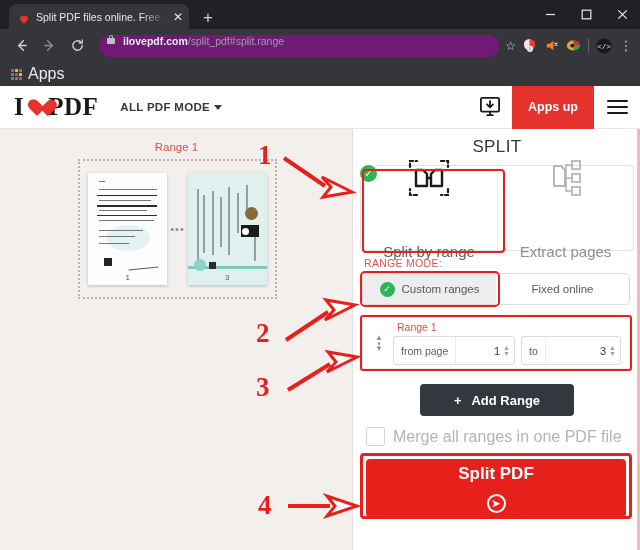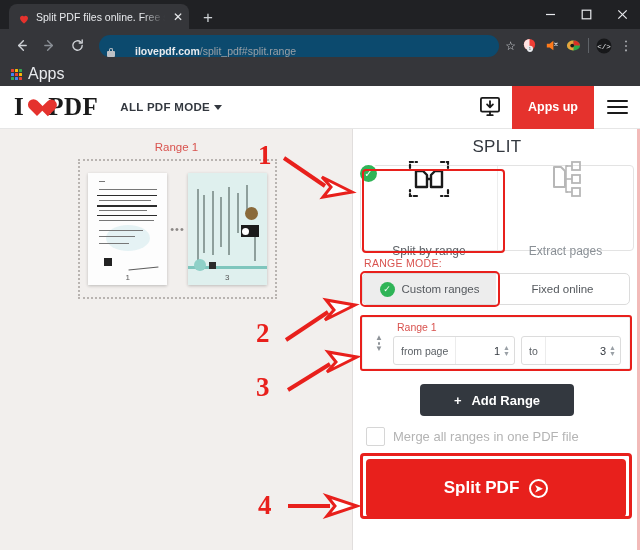--- a/index.html
+++ b/index.html
@@ -41,22 +41,22 @@
   .wc-close { font-size: 14px; }
 
   .navbar {
     position: absolute; top: 29px; left: 0; width: 640px; height: 33px;
     background: #35363a; display: flex; align-items: center;
   }
   .navbtn { width: 28px; height: 28px; display: flex; align-items: center; justify-content: center;
             color: #cfd2d6; font-size: 14px; }
   .navbtn:first-child { margin-left: 7px; }
   .omnibox {
-    flex: 1 1 auto; height: 22px; margin: 0 6px 0 8px; background: #0c4a6e;
-    border-radius: 11px; display: flex; align-items: flex-end; padding: 0 8px; gap: 20px;
+    flex: 1 1 auto; height: 22px; margin: 0 6px 0 8px; background: #701a75;
+    border-radius: 11px; display: flex; align-items: flex-start; padding: 0 8px; gap: 8px;
   }
   .lock { width: 8px; height: 9px; position: relative; flex: 0 0 8px; }
   .lock .body { position: absolute; bottom: 0; left: 0; width: 8px; height: 6px; background: #bdc1c6; border-radius: 1px; }
   .lock .shackle { position: absolute; top: 0; left: 2px; width: 4px; height: 4px;
                    border: 1.2px solid #bdc1c6; border-bottom: none; border-radius: 2px 2px 0 0; }
   .url { font-size: 10.5px; color: #9aa0a6; white-space: nowrap; }
   .url b { color: #e8eaed; font-weight: 700; }
   .star { color: #cfd2d6; font-size: 12px; margin-right: 6px; }
   .exts { display: flex; align-items: center; gap: 7px; padding-right: 6px; }
   .ext { width: 15px; height: 15px; position: relative; }
@@ -136,21 +136,21 @@
   .d2 .blkw { position: absolute; right: 18px; top: 55px; width: 7px; height: 7px; background: #fff; border-radius: 50%; }
   .d2 .bar { position: absolute; left: 0; bottom: 16px; width: 100%; height: 3px; background: #7fc6bd; }
   .d2 .emb { position: absolute; left: 6px; bottom: 14px; width: 12px; height: 12px; border-radius: 50%; background: #8fd0c7; }
   .d2 .sq { position: absolute; left: 21px; bottom: 16px; width: 7px; height: 7px; background: #2b2b2b; }
 
   
   .split-title { position: absolute; top: 8px; left: 0; width: 286px; text-align: center; font-size: 17px; color: #33383f; letter-spacing: .4px; }
   .mode-row { position: absolute; top: 36px; left: 6px; width: 274px; height: 86px; display: flex; border: 1px solid #e3e3e3; border-radius: 4px; background: #fff; }
   .mode-card { flex: 1 1 50%; display: flex; flex-direction: column; align-items: center; justify-content: center; gap: 8px; position: relative; }
   .mode-card + .mode-card { border-left: 1px solid #ededed; text-align: center; }
-  .mode-label { font-size: 12px; color: #5c6166; margin-top: 32px; }
+  .mode-label { font-size: 15px; color: #5c6166; margin-top: 32px; }
   .mode-label.dim { color: #8a9096; }
   .sel-ring { position: absolute; left: 8px; top: 40px; width: 143px; height: 84px; border: 2.5px solid #e8201c; border-radius: 4px; pointer-events: none; }
   .check-badge {
     position: absolute; left: -1px; top: -1px; width: 17px; height: 17px; border-radius: 50%;
     background: #2fb457; color: #fff; font-size: 10px; display: flex; align-items: center; justify-content: center;
     box-shadow: 0 0 0 2px #fff;
   }
 
   .range-mode-lbl { position: absolute; top: 128px; left: 10px; font-size: 10.5px; color: #d9534f; letter-spacing: .3px; }
   .toggle-group { position: absolute; top: 144px; left: 8px; width: 268px; height: 32px; display: flex; border: 1px solid #dcdcdc; border-radius: 5px; overflow: hidden; background:#fff; }
@@ -173,27 +173,27 @@
   .fld-to { left: 158px; width: 100px; }
 
   .add-range {
     position: absolute; top: 255px; left: 66px; width: 154px; height: 32px;
     background: #33383f; color: #fff; border-radius: 4px;
     display: flex; align-items: center; justify-content: center; gap: 10px;
     font-size: 13px; font-weight: 700;
   }
   .merge-row { position: absolute; top: 298px; left: 12px; display: flex; align-items: center; gap: 8px; }
   .merge-box { width: 19px; height: 19px; border: 1.5px solid #d6d6d6; border-radius: 2px; background: #fff; }
-  .merge-lbl { font-size: 13px; color: #b4b4b4; }
+  .merge-lbl { font-size: 16px; color: #b4b4b4; }
 
   .split-btn {
     position: absolute; top: 330px; left: 12px; width: 260px; height: 58px;
     background: #e8201c; border-radius: 4px; color: #fff;
     display: flex; align-items: center; justify-content: center; gap: 10px;
-    font-size: 17px; font-weight: 700;
+    font-size: 17px; font-weight: 700; flex-direction: column;
   }
   .split-btn-ring { position: absolute; top: 324px; left: 6px; width: 272px; height: 66px; border: 3px solid #e8201c; border-radius: 4px; pointer-events: none; }
   .arrow-circ { width: 19px; height: 19px; border-radius: 50%; border: 2px solid #fff; display: flex; align-items: center; justify-content: center; font-size: 10px; }
 
   
   .anno { position: absolute; left: 0; top: 0; width: 640px; height: 550px; pointer-events: none; }
   .anno-num {
     position: absolute; font-family: "Liberation Serif", serif; font-weight: bold;
     font-size: 27px; color: #e8201c; line-height: 1;
   }

